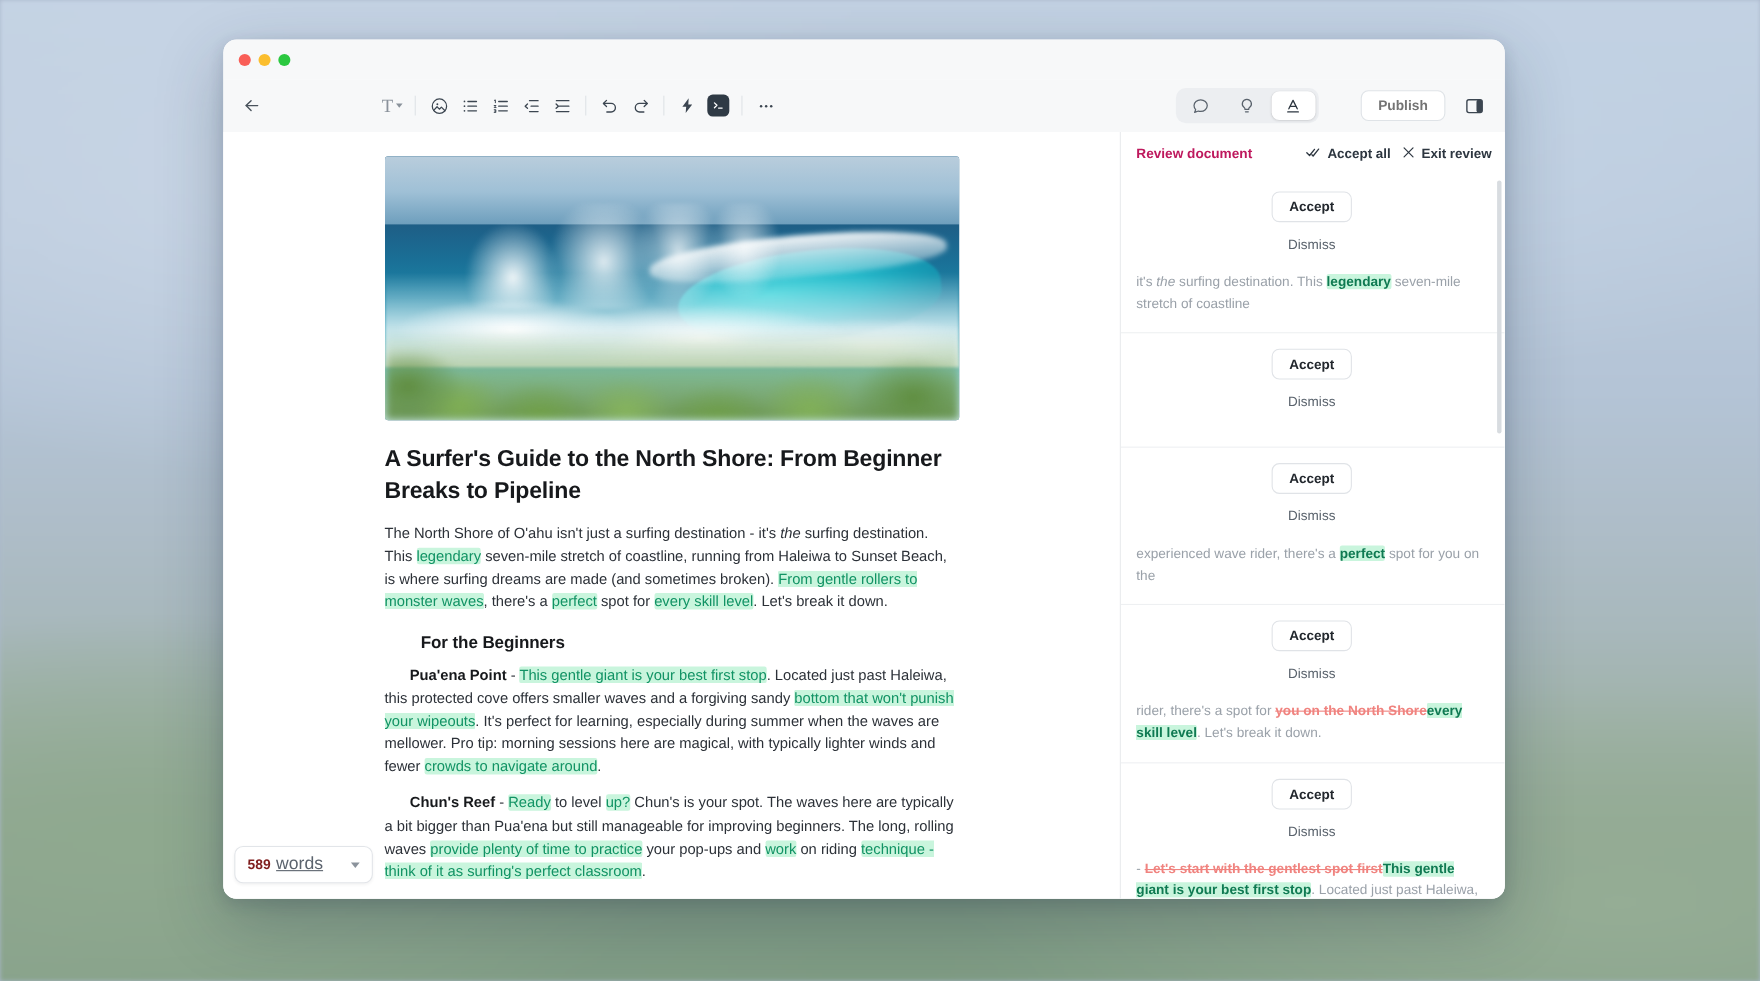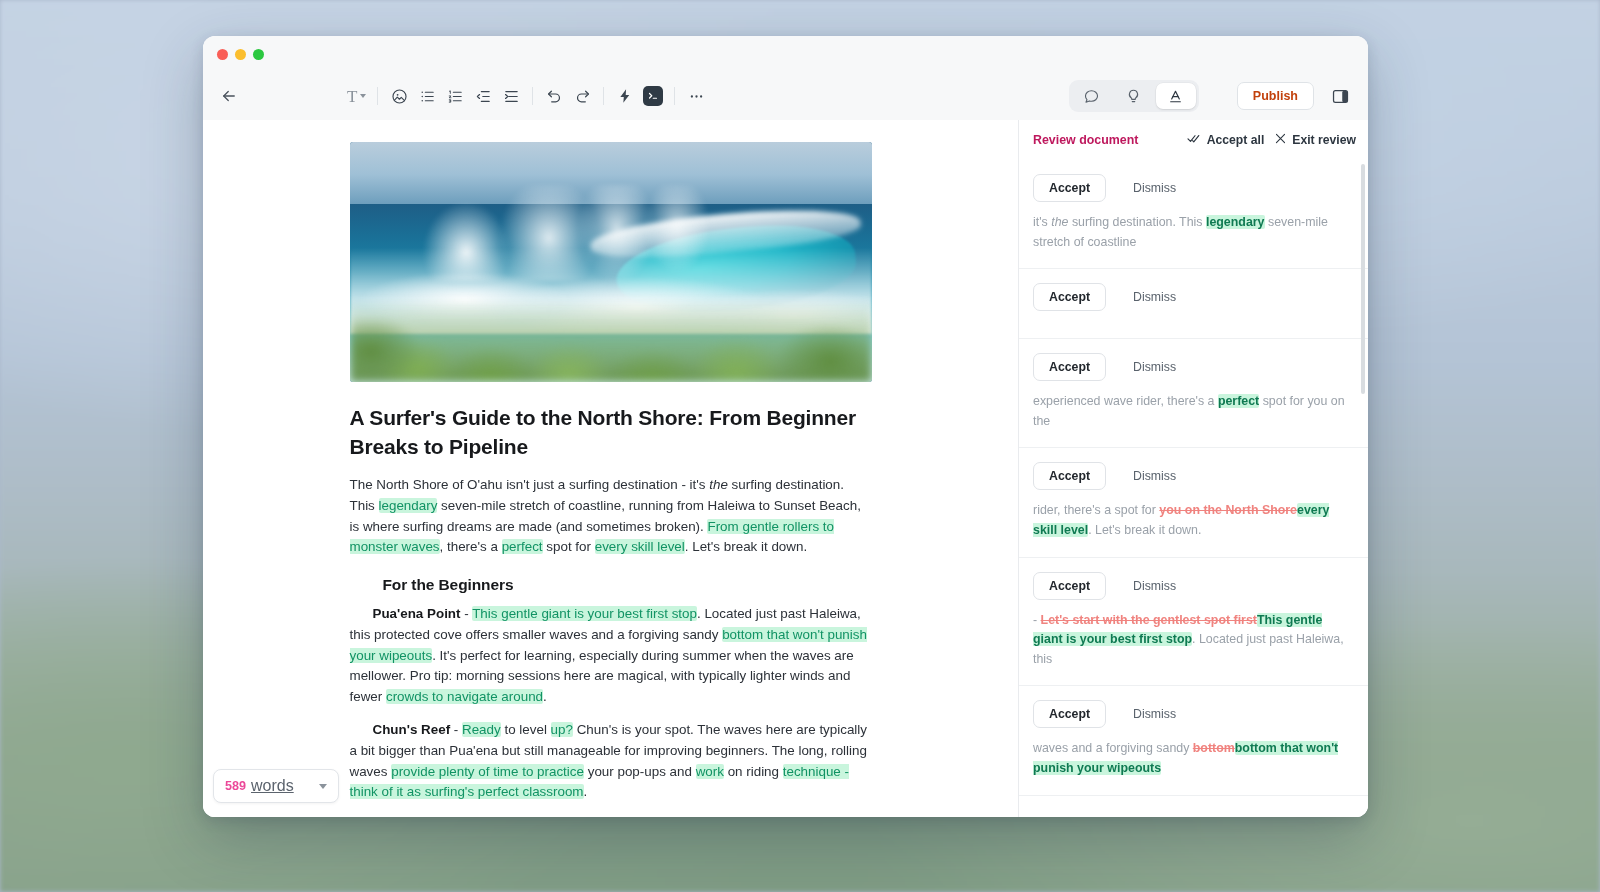--- a/index.html
+++ b/index.html
@@ -140,21 +140,21 @@
   }
 
   .publish-btn {
     height: 28px;
     padding: 0 15px;
     border: 1px solid #dfe3e7;
     border-radius: 7px;
     background: #ffffff;
     font-size: 12.5px;
     font-weight: 600;
-    color: #c2410c;
+    color: #737373;
     display: flex; align-items: center;
     cursor: pointer;
     margin-right: 12px;
     text-align: right;
   }
 
   
   .workspace { flex: 1 1 auto; display: flex; min-height: 0; background: #fff; }
 
   
@@ -280,21 +280,21 @@
     background: #ffffff;
     border: 1px solid #e2e5e9;
     border-radius: 8px;
     box-shadow: 0 1px 3px rgba(0,0,0,0.05);
     display: flex; align-items: center;
     padding: 0 11px;
     gap: 5px;
     cursor: pointer;
     z-index: 5;
   }
-  .wordcount .wc-num  { font-size: 12.6px; font-weight: 700; color: #ec4899; }
+  .wordcount .wc-num  { font-size: 12.6px; font-weight: 700; color: #7f1d1d; }
   .wordcount .wc-unit { font-size: 16px; color: #5b636d; text-decoration: underline; }
   .wordcount .wc-caret {
     margin-left: auto;
     width: 0; height: 0;
     border-left: 4px solid transparent;
     border-right: 4px solid transparent;
     border-top: 5px solid #8b939c;
   }
 
   
@@ -328,21 +328,21 @@
 
   .panel-list {
     flex: 1 1 auto;
     overflow: hidden;
     position: relative;
   }
   .card {
     padding: 14px 16px 16px 14px;
     border-bottom: 1px solid #eef0f2;
   }
-  .card-actions { display: flex; align-items: center; gap: 17px; margin-bottom: 11px; }
+  .card-actions { display: flex; align-items: center; gap: 6px; margin-bottom: 11px; flex-direction: column; }
   .btn-accept {
     height: 28px; padding: 0 15px;
     border: 1px solid #e0e3e7;
     border-radius: 7px;
     background: #fff;
     font-size: 12.3px; font-weight: 600; color: #22272d;
     display: flex; align-items: center;
     cursor: pointer;
   }
   .btn-dismiss {

